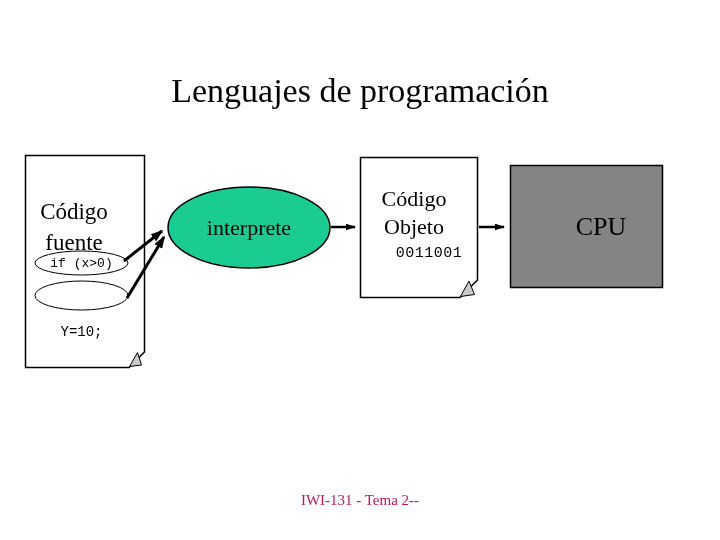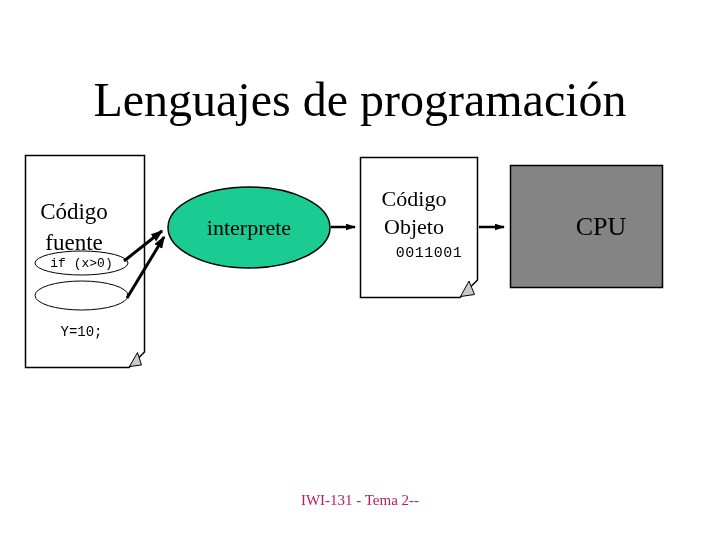--- a/index.html
+++ b/index.html
@@ -23,21 +23,21 @@
   }
   .title {
     position: absolute;
     left: 0;
     right: 0;
     top: 70px;
     margin: 0;
     text-align: center;
     font-family: "Liberation Serif", serif;
     font-weight: 400;
-    font-size: 48px;
+    font-size: 34px;
     line-height: 1.25;
     color: #000000;
   }
   .label {
     position: absolute;
     text-align: center;
     color: #000000;
   }
   .src-label {
     left: 25px;

